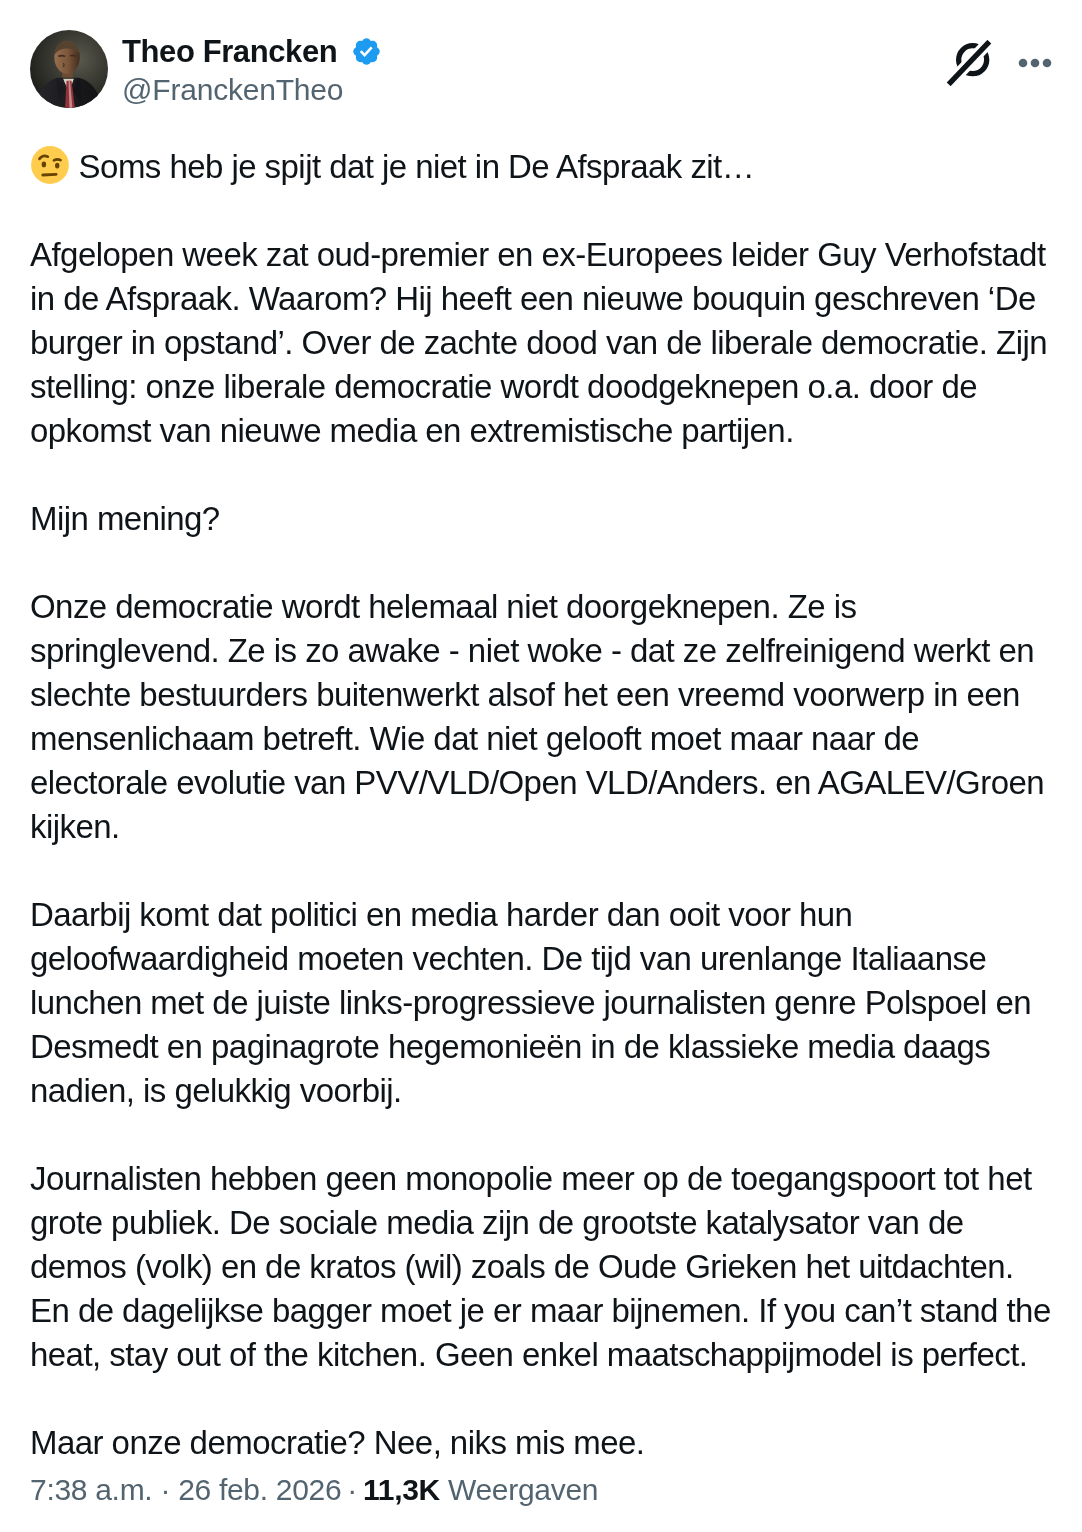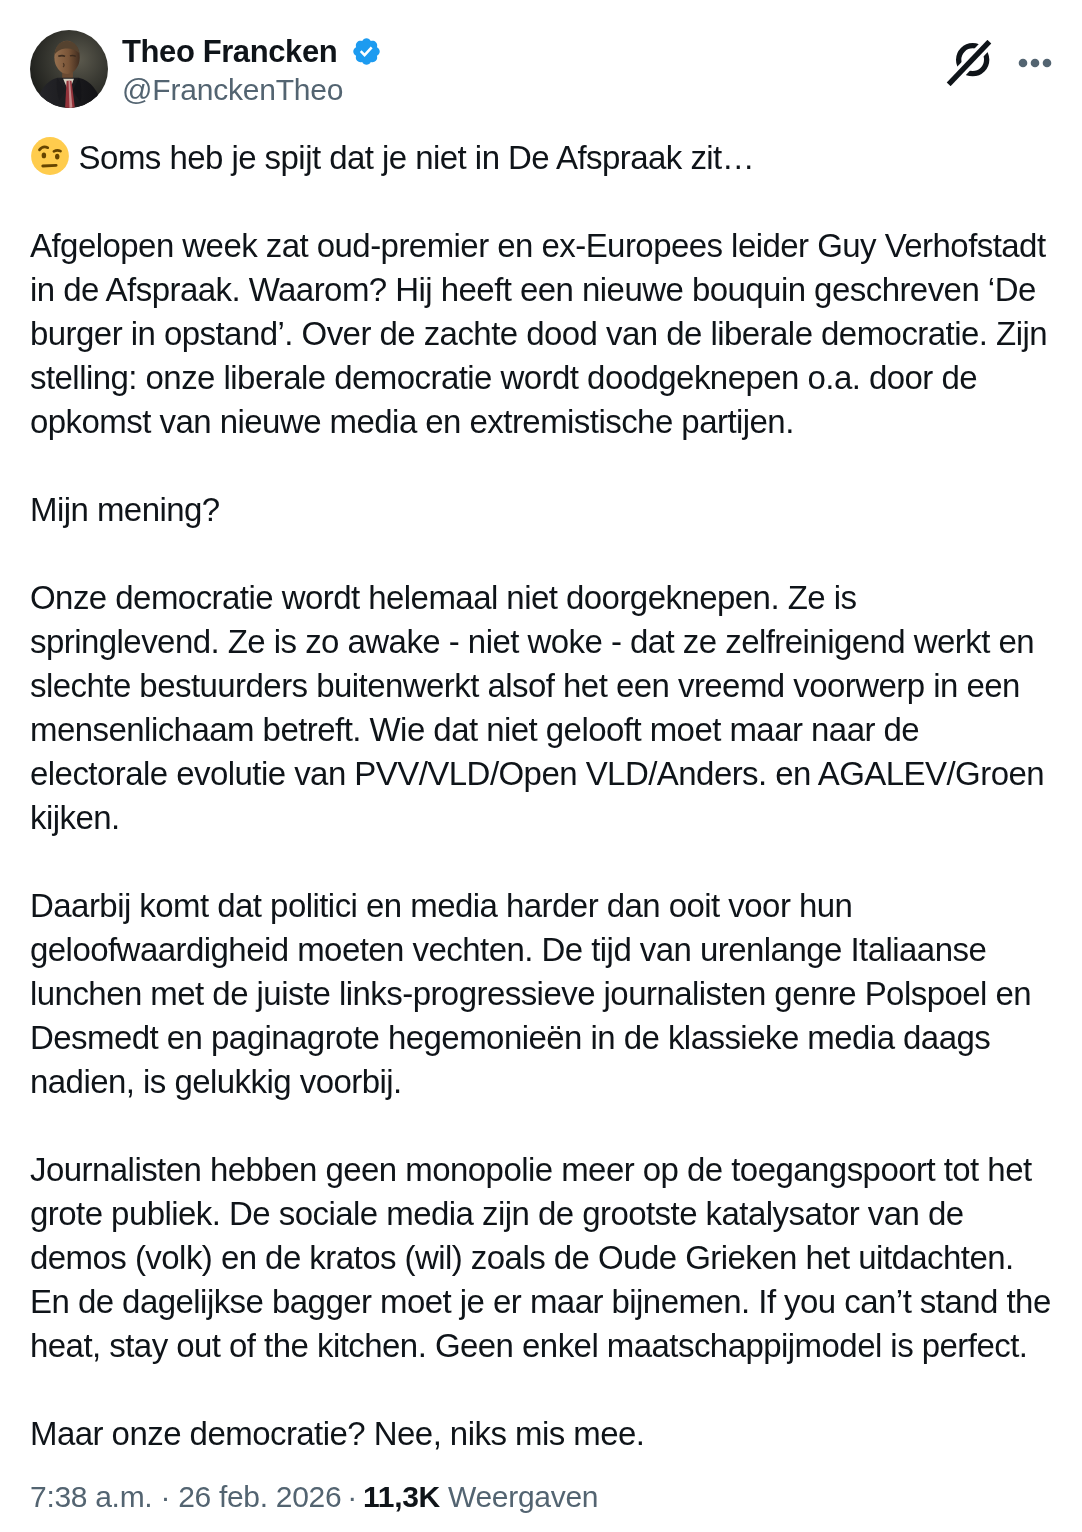--- a/index.html
+++ b/index.html
@@ -70,37 +70,37 @@
     border: none;
     padding: 0;
     cursor: pointer;
     display: inline-flex;
     align-items: center;
   }
   .grok-btn svg { width: 48px; height: 46px; display: block; }
   .more-btn svg { width: 34px; height: 10px; display: block; }
   
   .tweet-text {
-    margin-top: 28px;
+    margin-top: 37px;
     font-size: 33px;
     line-height: 44px;
     color: #0f1419;
     letter-spacing: -0.55px;
     white-space: pre-wrap;
     word-wrap: break-word;
   }
   .emoji-svg {
     width: 40px;
     height: 40px;
     vertical-align: -7px;
     display: inline-block;
   }
   
   .footer {
-    margin-top: 22px;
+    margin-top: 6px;
     font-size: 30px;
     line-height: 38px;
     color: #536471;
     letter-spacing: -0.3px;
     white-space: nowrap;
   }
   .footer .sep { padding: 0 6px; }
   .views-count {
     font-weight: 700;
     color: #0f1419;

